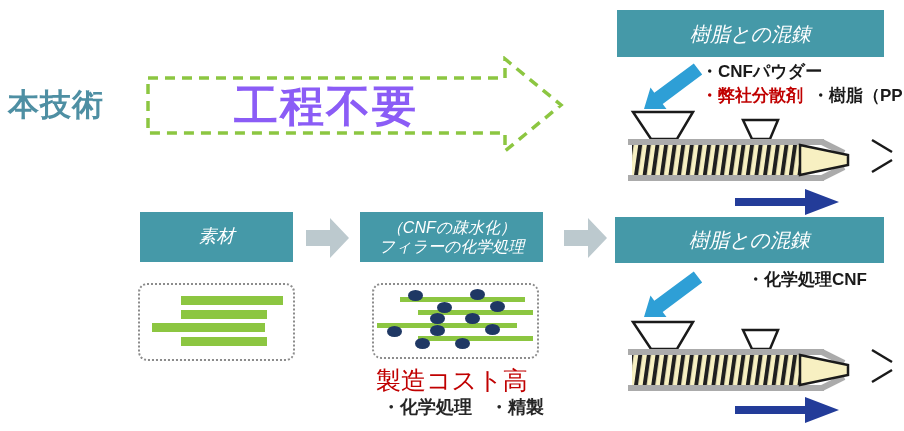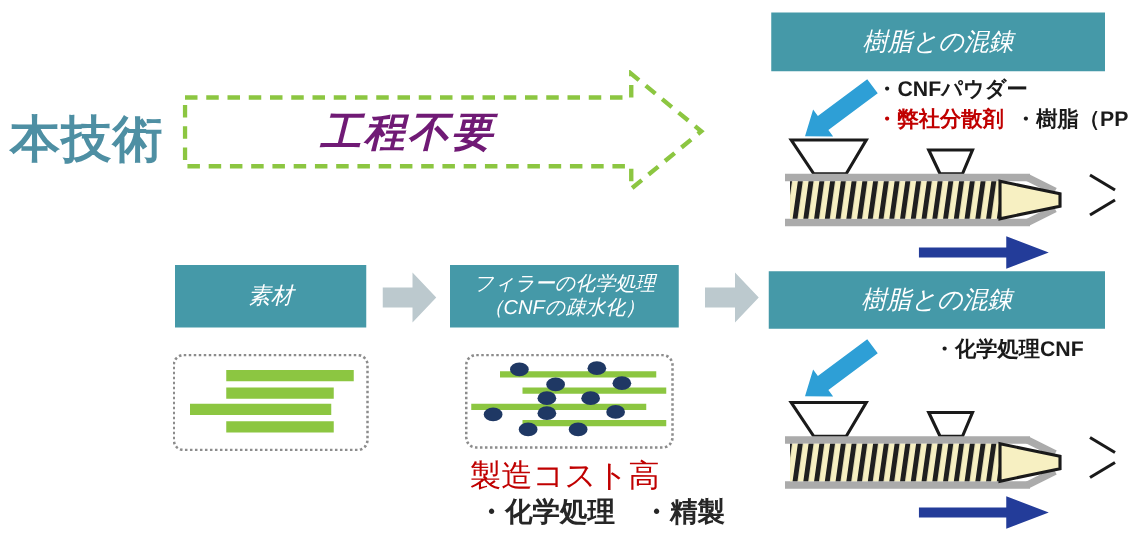--- a/index.html
+++ b/index.html
@@ -1,42 +1,42 @@
 <!DOCTYPE html>
 <html style="--teal-box: #4599A8; --new-method-title: #4E8FA3; --green-accent: #8CC641; --cost-red: #C00000; --navy-arrow: #233C99; --additive-dot: #1F3864; --feed-arrow-blue: #2E9FD6; --flow-arrow-gray: #BCC9CE;"><head>
 <meta charset="utf-8">
 <style>
   html,body{margin:0;padding:0;background:#fff;}
   #canvas{
     position:relative;width:904px;height:431px;background:#fff;overflow:hidden;
     font-family:"Liberation Sans","DejaVu Sans",sans-serif;
   }
   .abs{position:absolute;}
-  .row-title{font-size:40px;font-weight:700;letter-spacing:1px;white-space:nowrap;}
+  .row-title{font-size:31px;font-weight:700;letter-spacing:1px;white-space:nowrap;}
   #title-new{left:8px;top:84px;color:var(--new-method-title,#4E8FA3);}
   #title-conv{left:8px;top:288px;color:#262626;}
   #process-label{
     left:146px;top:82px;width:360px;height:48px;display:flex;align-items:center;justify-content:center;
-    font-size:33px;font-weight:700;color:#701a75;letter-spacing:2px;font-style:italic;
+    font-size:44px;font-weight:700;color:#8b5cf6;letter-spacing:2px;
   }
   .teal-box{
     background:var(--teal-box,#4599A8);color:#fff;display:flex;flex-direction:column;
     align-items:center;justify-content:center;text-align:center;line-height:1.2;font-style:italic;
   }
   #box-knead-top{left:617px;top:10px;width:267px;height:47px;font-size:20px;}
   #box-material{left:140px;top:212px;width:153px;height:50px;font-size:18px;}
   #box-chemical{left:360px;top:212px;width:183px;height:50px;font-size:16px;}
   #box-knead-bottom{left:615px;top:217px;width:269px;height:46px;font-size:20px;}
   .input-text{font-weight:700;color:#1a1a1a;font-size:17px;line-height:24px;white-space:nowrap;}
   #inputs-top{left:701px;top:60px;}
   #inputs-bottom{left:701px;top:268px;margin-left:46px;}
   .red-text{color:var(--cost-red,#C00000);}
   .gap-left{margin-left:9px;}
   #cost-headline{left:376px;top:364px;font-size:25px;font-weight:400;color:var(--cost-red,#C00000);white-space:nowrap;}
-  #cost-details{left:382px;top:395px;font-size:22px;font-weight:700;color:#262626;white-space:nowrap;}
+  #cost-details{left:382px;top:395px;font-size:18px;font-weight:700;color:#262626;white-space:nowrap;}
   .dashed-box{
     border:2px dotted #8c8c8c;border-radius:9px;background:#fff;
   }
   #fiber-box{left:138px;top:283px;width:153px;height:74px;}
   #treated-box{left:372px;top:283px;width:163px;height:72px;}
   .fiber-bar{position:absolute;background:var(--green-accent,#8CC641);}
   .dot{position:absolute;width:15px;height:11px;border-radius:50%;background:var(--additive-dot,#1F3864);}
   svg{display:block;}
 </style>
 </head>
@@ -93,22 +93,22 @@
     <polygon points="0,10 70,10 70,1 104,14 70,27 70,18 0,18" style="fill:var(--navy-arrow,#233C99)"></polygon>
   </svg>
 
   <div class="abs teal-box" id="box-material">
     <span>素材</span>
   </div>
   <svg class="abs" style="left:306px;top:217px" width="44" height="42" viewBox="0 0 44 42">
     <polygon points="0,13 24,13 24,1 43,21 24,41 24,29 0,29" style="fill:var(--flow-arrow-gray,#BCC9CE)"></polygon>
   </svg>
   <div class="abs teal-box" id="box-chemical">
+    <span>（CNFの疎水化）</span>
     <span>フィラーの化学処理</span>
-    <span>（CNFの疎水化）</span>
   </div>
   <svg class="abs" style="left:564px;top:217px" width="44" height="42" viewBox="0 0 44 42">
     <polygon points="0,13 24,13 24,1 43,21 24,41 24,29 0,29" style="fill:var(--flow-arrow-gray,#BCC9CE)"></polygon>
   </svg>
   <div class="abs teal-box" id="box-knead-bottom">
     <span>樹脂との混錬</span>
   </div>
 
   <div class="abs dashed-box" id="fiber-box">
     <div class="fiber-bar" style="left:41px;top:11px;width:102px;height:9px"></div>

